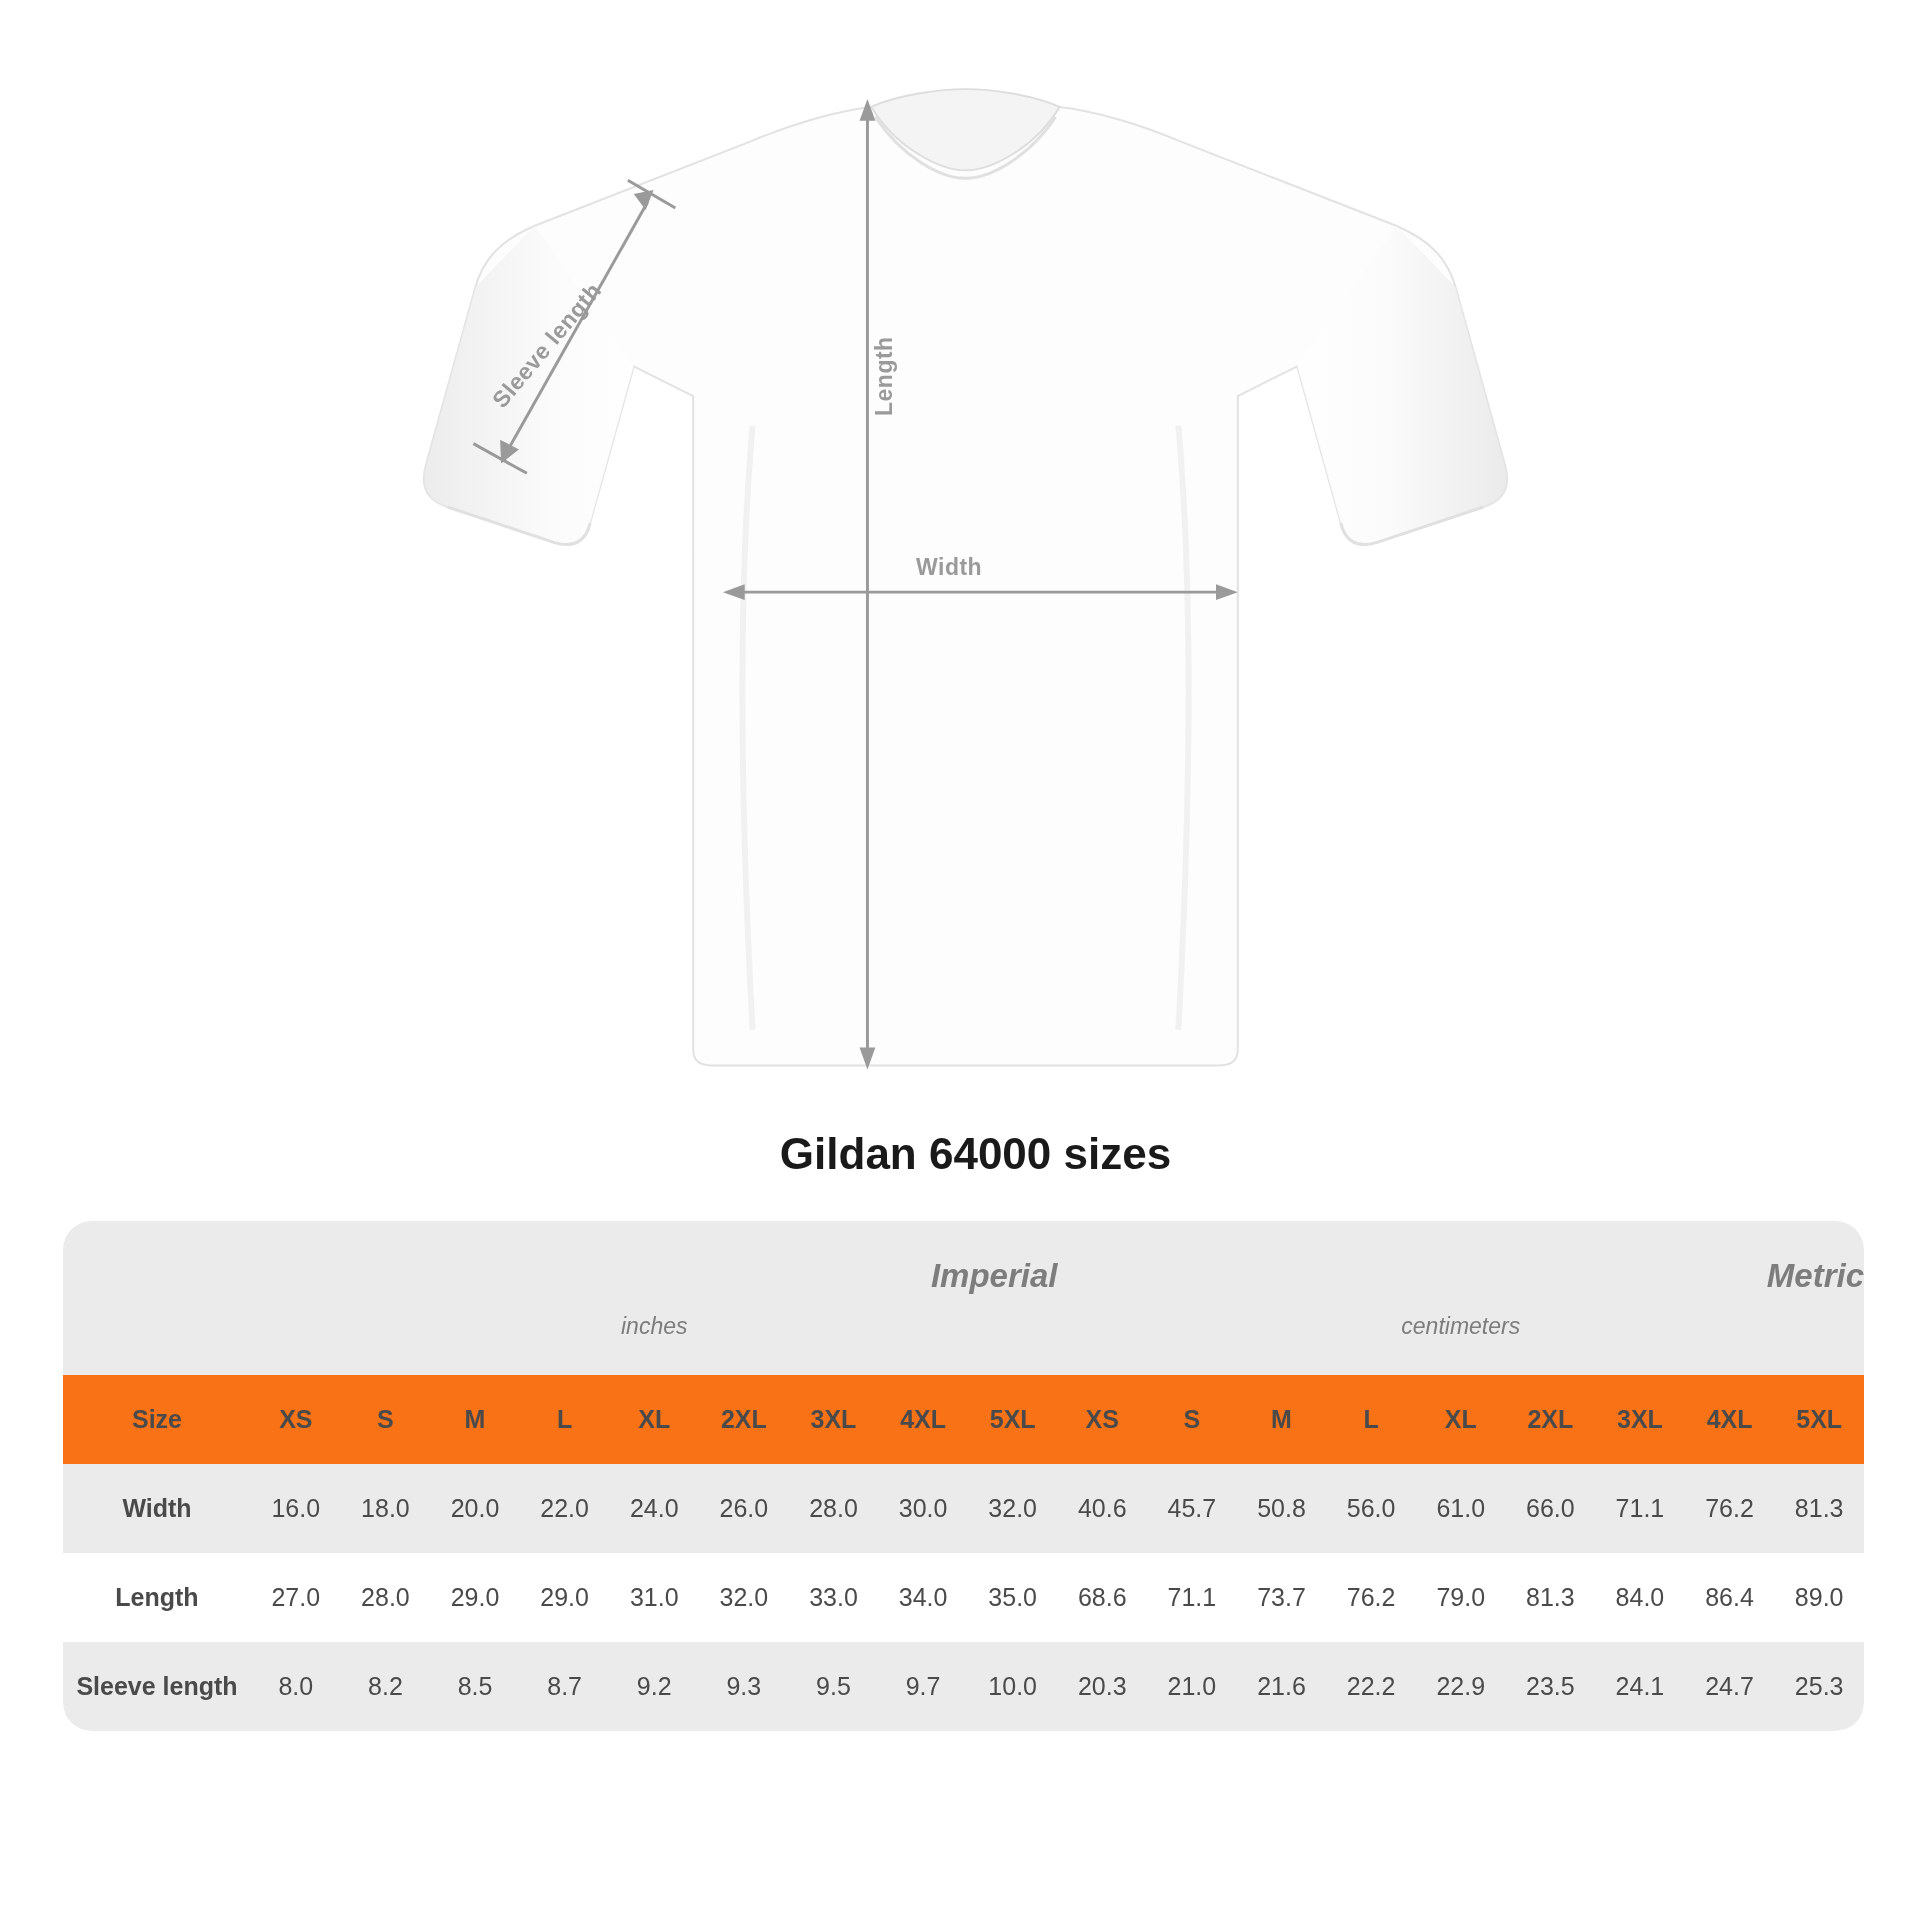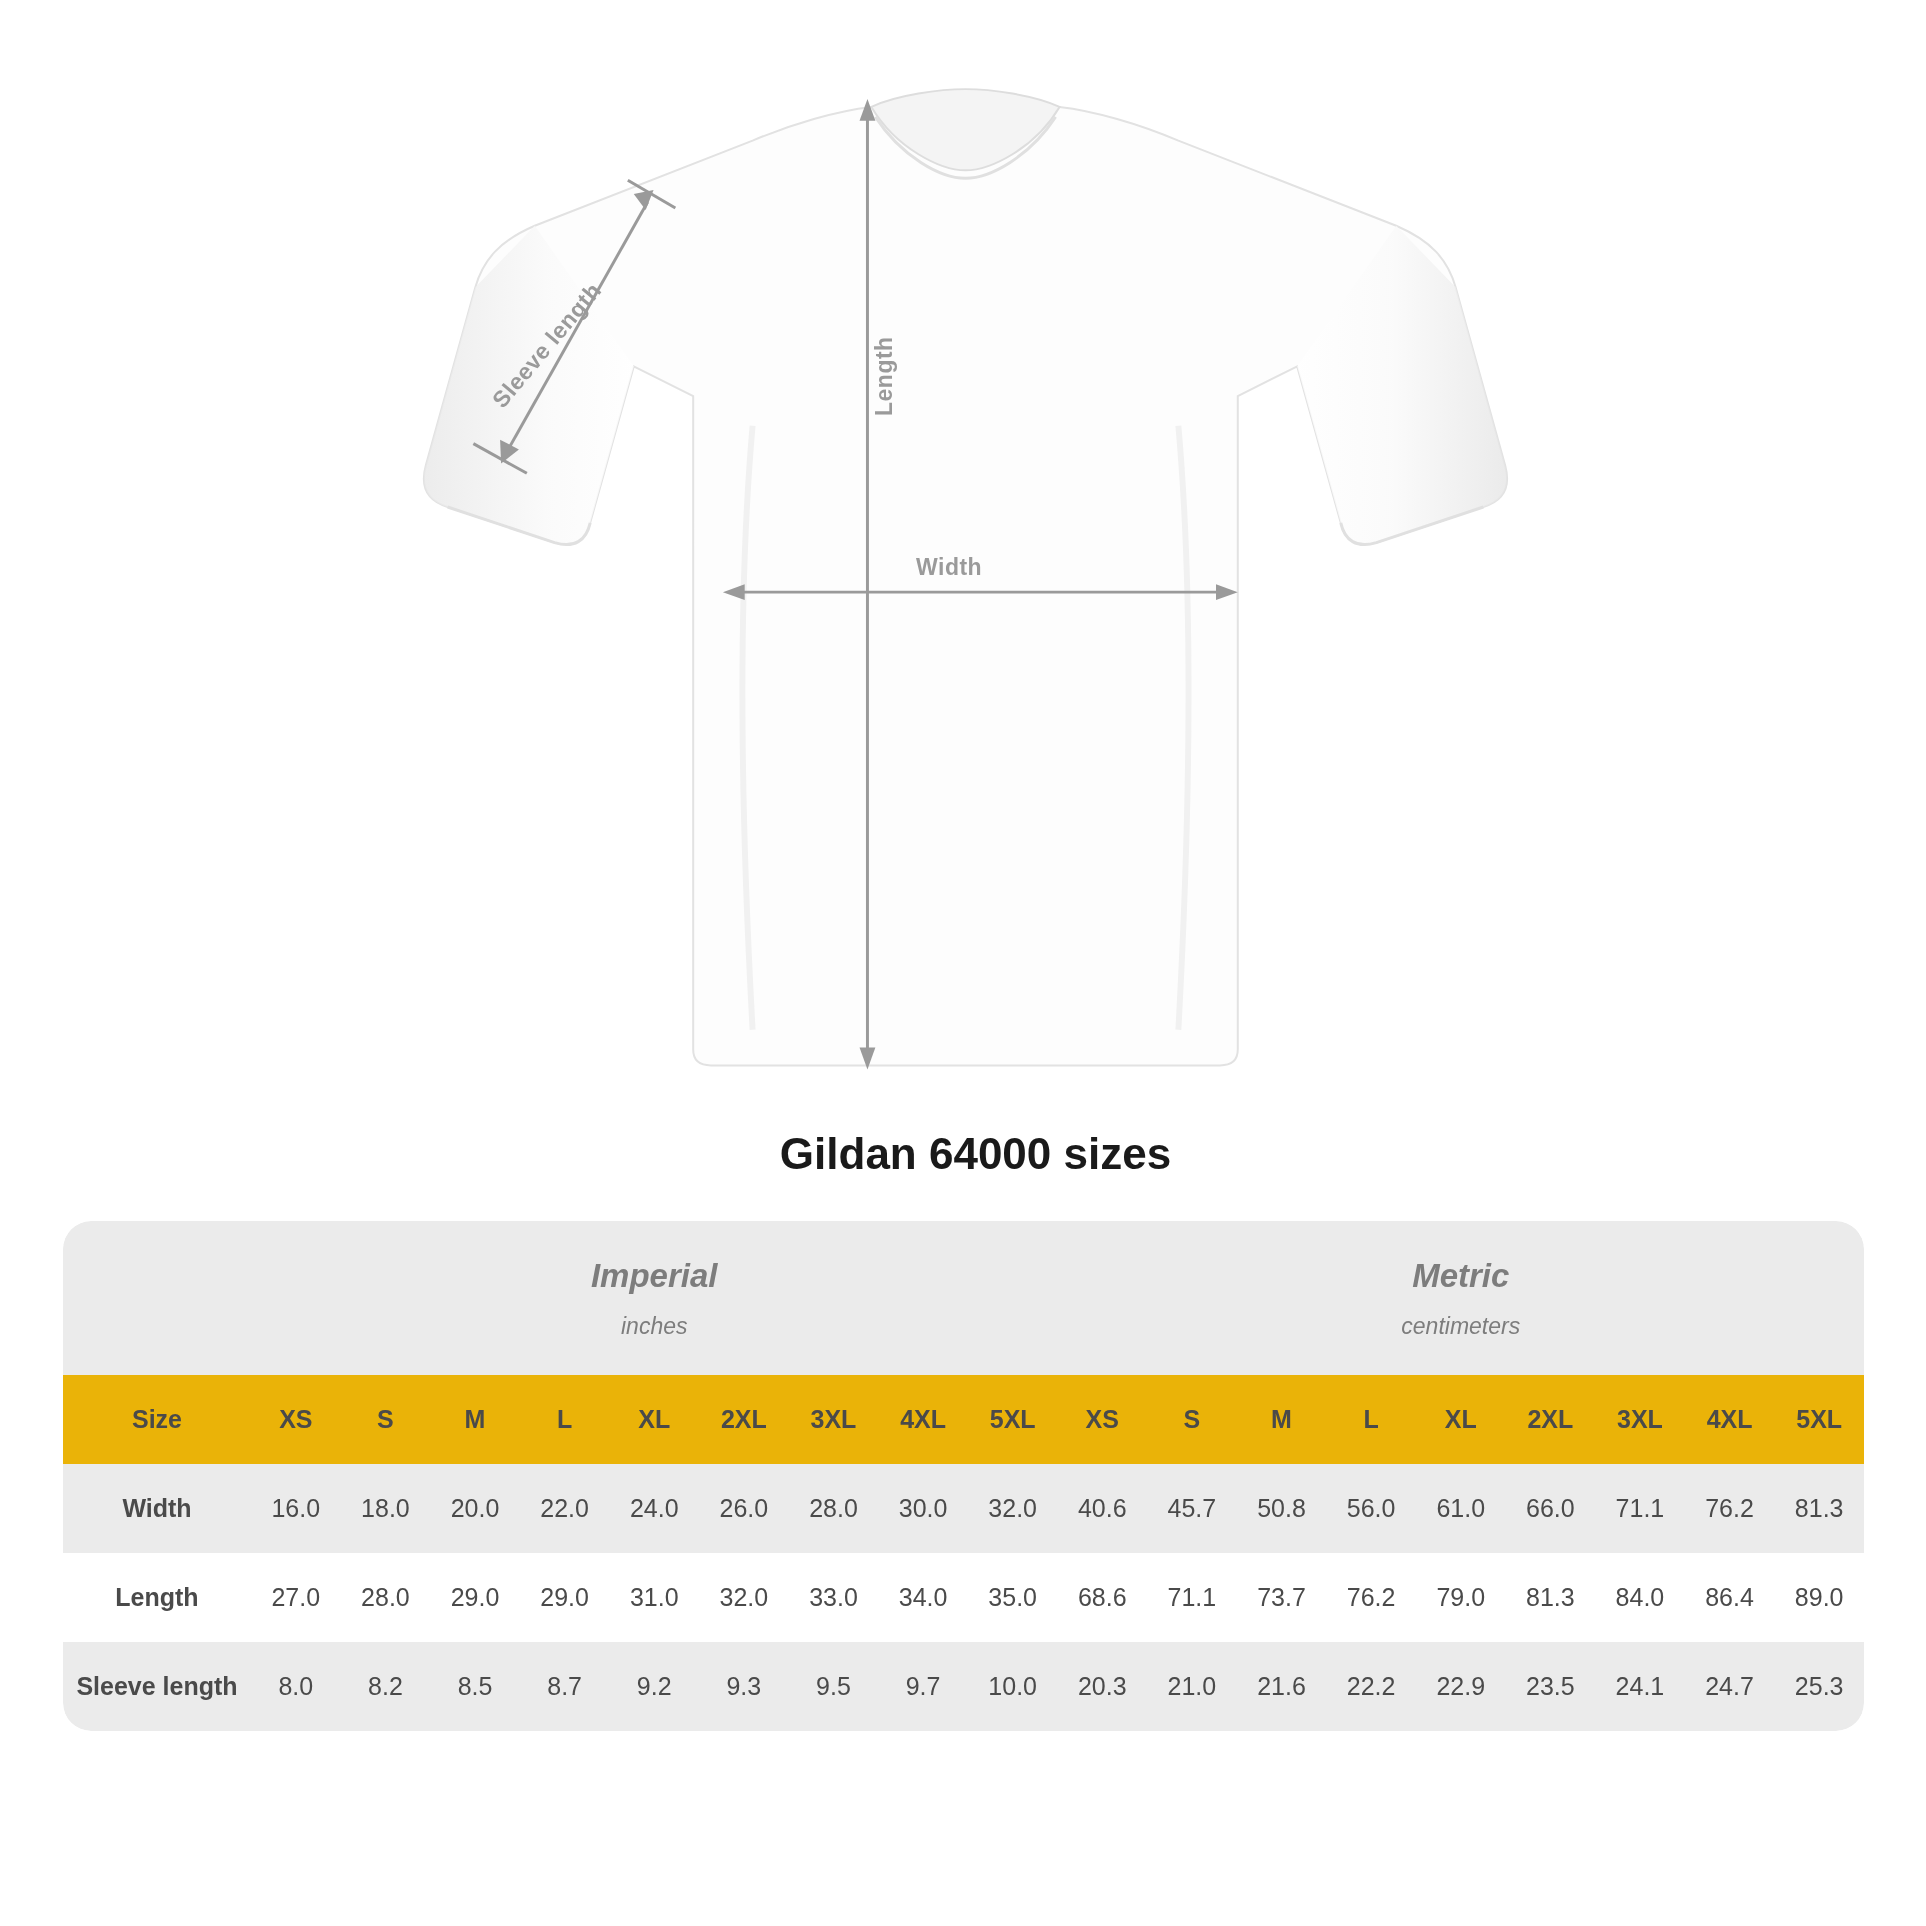--- a/index.html
+++ b/index.html
@@ -99,30 +99,31 @@
   .unit-head-row td {
     background: #ebebeb;
     padding: 34px 0 30px 0;
   }
   .unit-name {
     font-size: 33px;
     font-weight: bold;
     font-style: italic;
     color: #7d7d7d;
     line-height: 1.25;
+    text-align: right;
   }
   .unit-sub {
     font-size: 23px;
     font-style: italic;
     color: #7d7d7d;
     line-height: 1.6;
     margin-top: 12px;
   }
   .hdr-row td {
-    background: #eab308;
+    background: #f97316;
     padding: 30px 0;
     font-weight: bold;
     color: #6a6a6a;
     font-size: 26px;
     margin-top: 38px;
   }
   .row-label {
     font-weight: bold;
     color: #6a6a6a;
     font-size: 26px;

